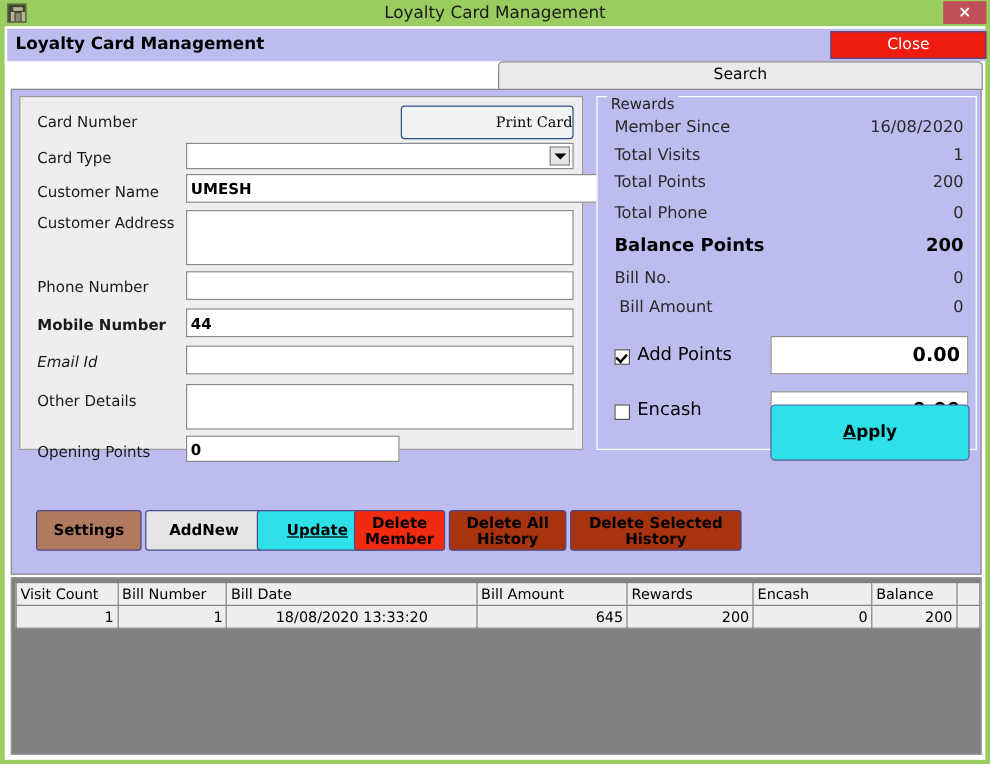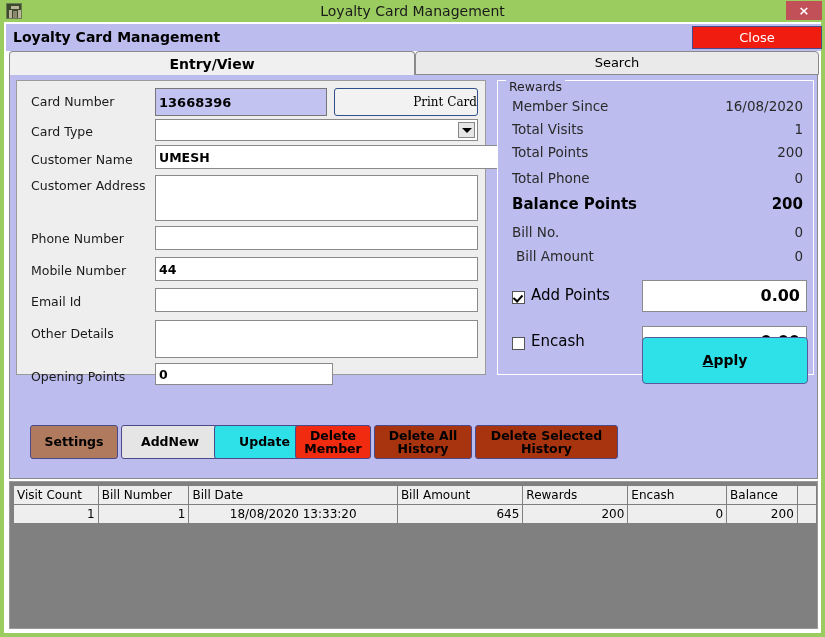--- a/index.html
+++ b/index.html
@@ -407,51 +407,49 @@
   </div>
 
   <div id="client">
 
     <div id="form-header">
       <div id="form-header-title">Loyalty Card Management</div>
       <div id="close-button">Close</div>
     </div>
 
     <div id="tabstrip">
-      <div class="tab" id="tab-entryview">Entry/View</div>
       <div class="tab" id="tab-search">Search</div>
     </div>
 
     <div id="tabpage">
 
       <div id="left-panel">
 
         <div class="field-label" style="left:14px;top:13px;">Card Number</div>
-        <div class="textbox" id="card-number-input" style="left:138px;top:7px;width:172px;height:28px;line-height:26px;font-size:13px;">13668396</div>
         <div id="print-card-button" style="left:317px;top:7px;width:144px;height:28px;line-height:26px;">Print Card</div>
 
         <div class="field-label" style="left:14px;top:43px;">Card Type</div>
         <div id="card-type-combo" style="left:138px;top:38px;width:323px;height:22px;">
           <span class="textbox" style="position:absolute;left:2px;top:2px;width:295px;height:17px;border:none;background:transparent;"></span>
           <span id="card-type-arrow"></span>
         </div>
 
         <div class="field-label" style="left:14px;top:71px;">Customer  Name</div>
         <div class="textbox" style="left:138px;top:64px;width:387px;height:24px;line-height:22px;">UMESH</div>
 
         <div class="field-label" style="left:14px;top:97px;">Customer Address</div>
         <div class="textbox" style="left:138px;top:94px;width:323px;height:46px;font-weight:normal;"></div>
 
         <div class="field-label" style="left:14px;top:150px;">Phone Number</div>
         <div class="textbox" style="left:138px;top:145px;width:323px;height:24px;line-height:22px;"></div>
 
-        <div class="field-label" style="left:14px;top:182px;">Mobile  Number</div>
+        <div class="field-label" style="left:14px;top:182px;font-weight:bold;">Mobile  Number</div>
         <div class="textbox" style="left:138px;top:176px;width:323px;height:24px;line-height:22px;">44</div>
 
-        <div class="field-label" style="left:14px;top:213px;">Email Id</div>
+        <div class="field-label" style="left:14px;top:213px;font-style:italic;">Email Id</div>
         <div class="textbox" style="left:138px;top:207px;width:323px;height:24px;line-height:22px;"></div>
 
         <div class="field-label" style="left:14px;top:245px;">Other Details</div>
         <div class="textbox" style="left:138px;top:239px;width:323px;height:38px;font-weight:normal;"></div>
 
         <div class="field-label" style="left:14px;top:288px;">Opening Points</div>
         <div class="textbox" style="left:138px;top:282px;width:178px;height:22px;line-height:20px;">0</div>
       </div>
 
       <div id="rewards-panel">
@@ -498,21 +496,21 @@
           <span class="amount-box" style="left:144px;top:-6px;">0.00</span>
         </div>
 
         <div id="apply-button">
           <span><u>A</u><span id="apply-rest">pply</span></span>
         </div>
       </div>
 
       <div class="action-button" id="btn-0" style="left: 20px; width: 88px; background: rgb(176, 122, 94); color: rgb(0, 0, 0);">Settings</div>
       <div class="action-button" id="btn-1" style="left: 111px; width: 98px; background: #e5e5e5; color: rgb(0, 0, 0);">AddNew</div>
-      <div class="action-button" id="btn-2" style="left: 204px; width: 101px; background: rgb(46, 224, 232); color: rgb(0, 0, 0);">Update</div>
+      <div class="action-button" id="btn-2" style="left: 204px; width: 101px; background: rgb(46, 224, 232); color: rgb(0, 0, 0); text-decoration: underline;">Update</div>
       <div class="action-button" id="btn-3" style="left: 285px; width: 76px; background: rgb(240, 43, 16); color: rgb(0, 0, 0);">Delete
 Member</div>
       <div class="action-button" id="btn-4" style="left: 364px; width: 98px; background: rgb(168, 51, 15); color: rgb(0, 0, 0);">Delete All
 History</div>
       <div class="action-button" id="btn-5" style="left: 465px; width: 143px; background: rgb(168, 51, 15); color: rgb(0, 0, 0);">Delete Selected
 History</div>
     </div>
 
     <div id="grid-outer">
       <table id="grid-table">

